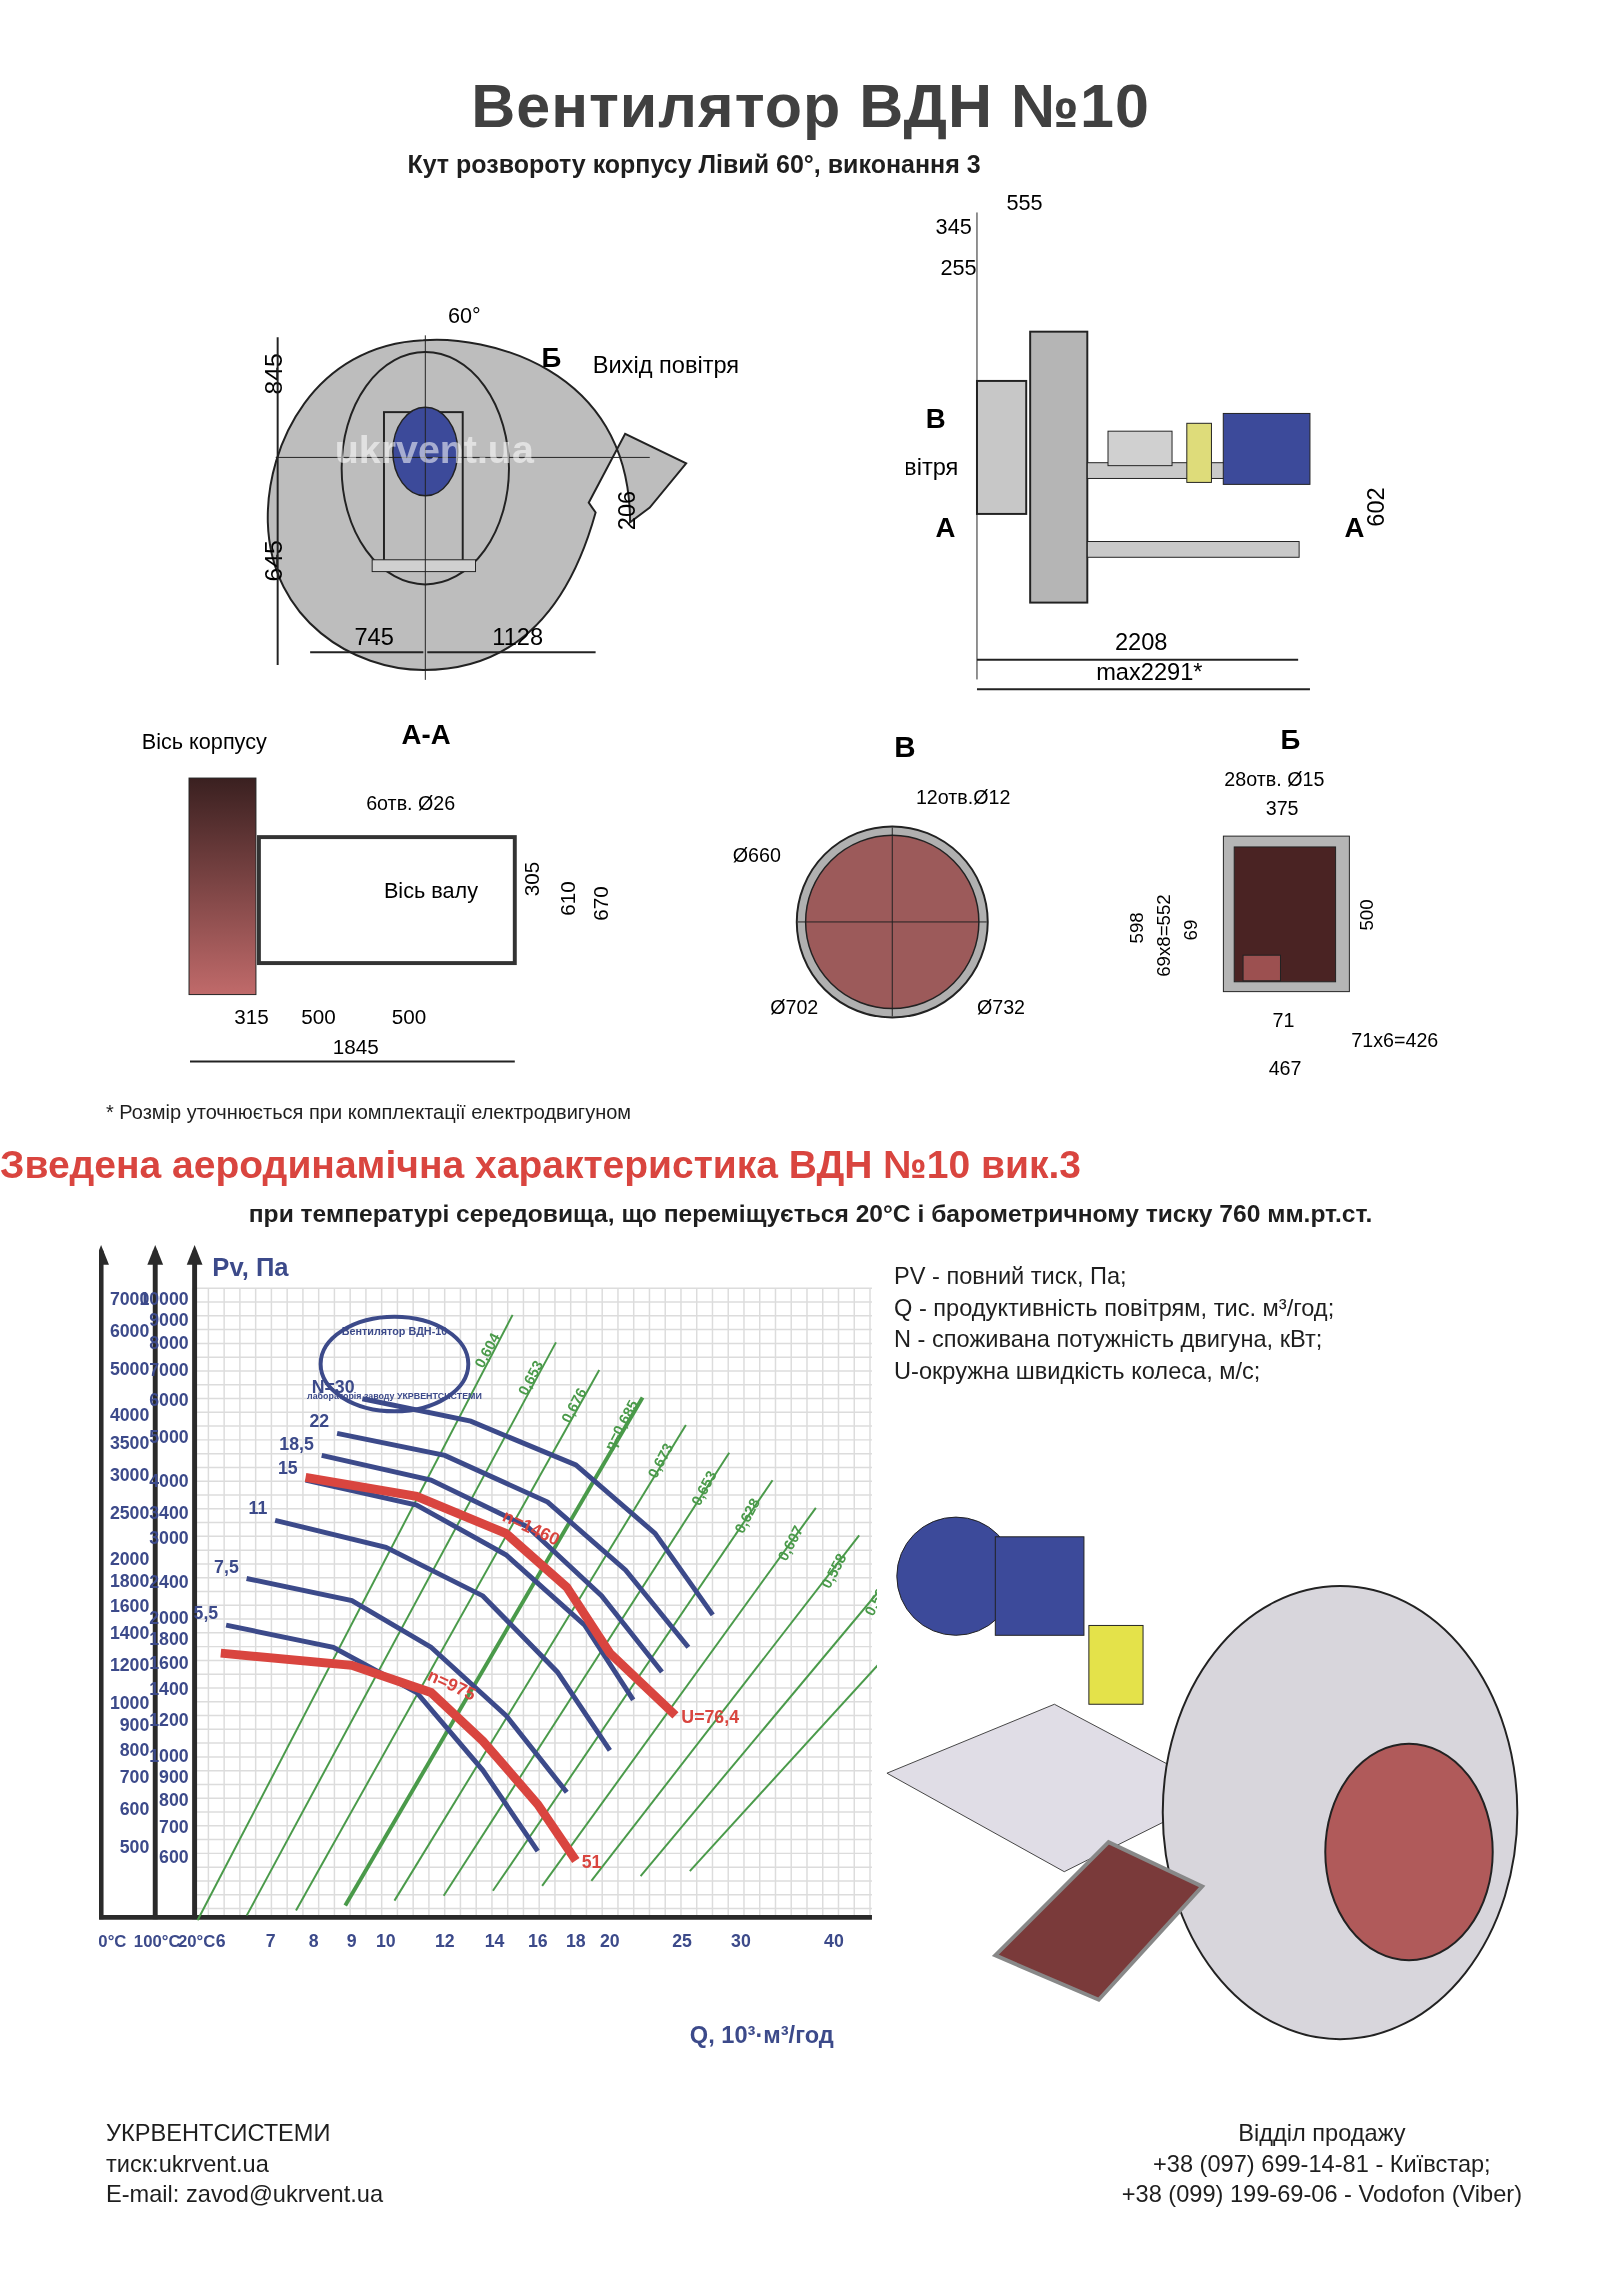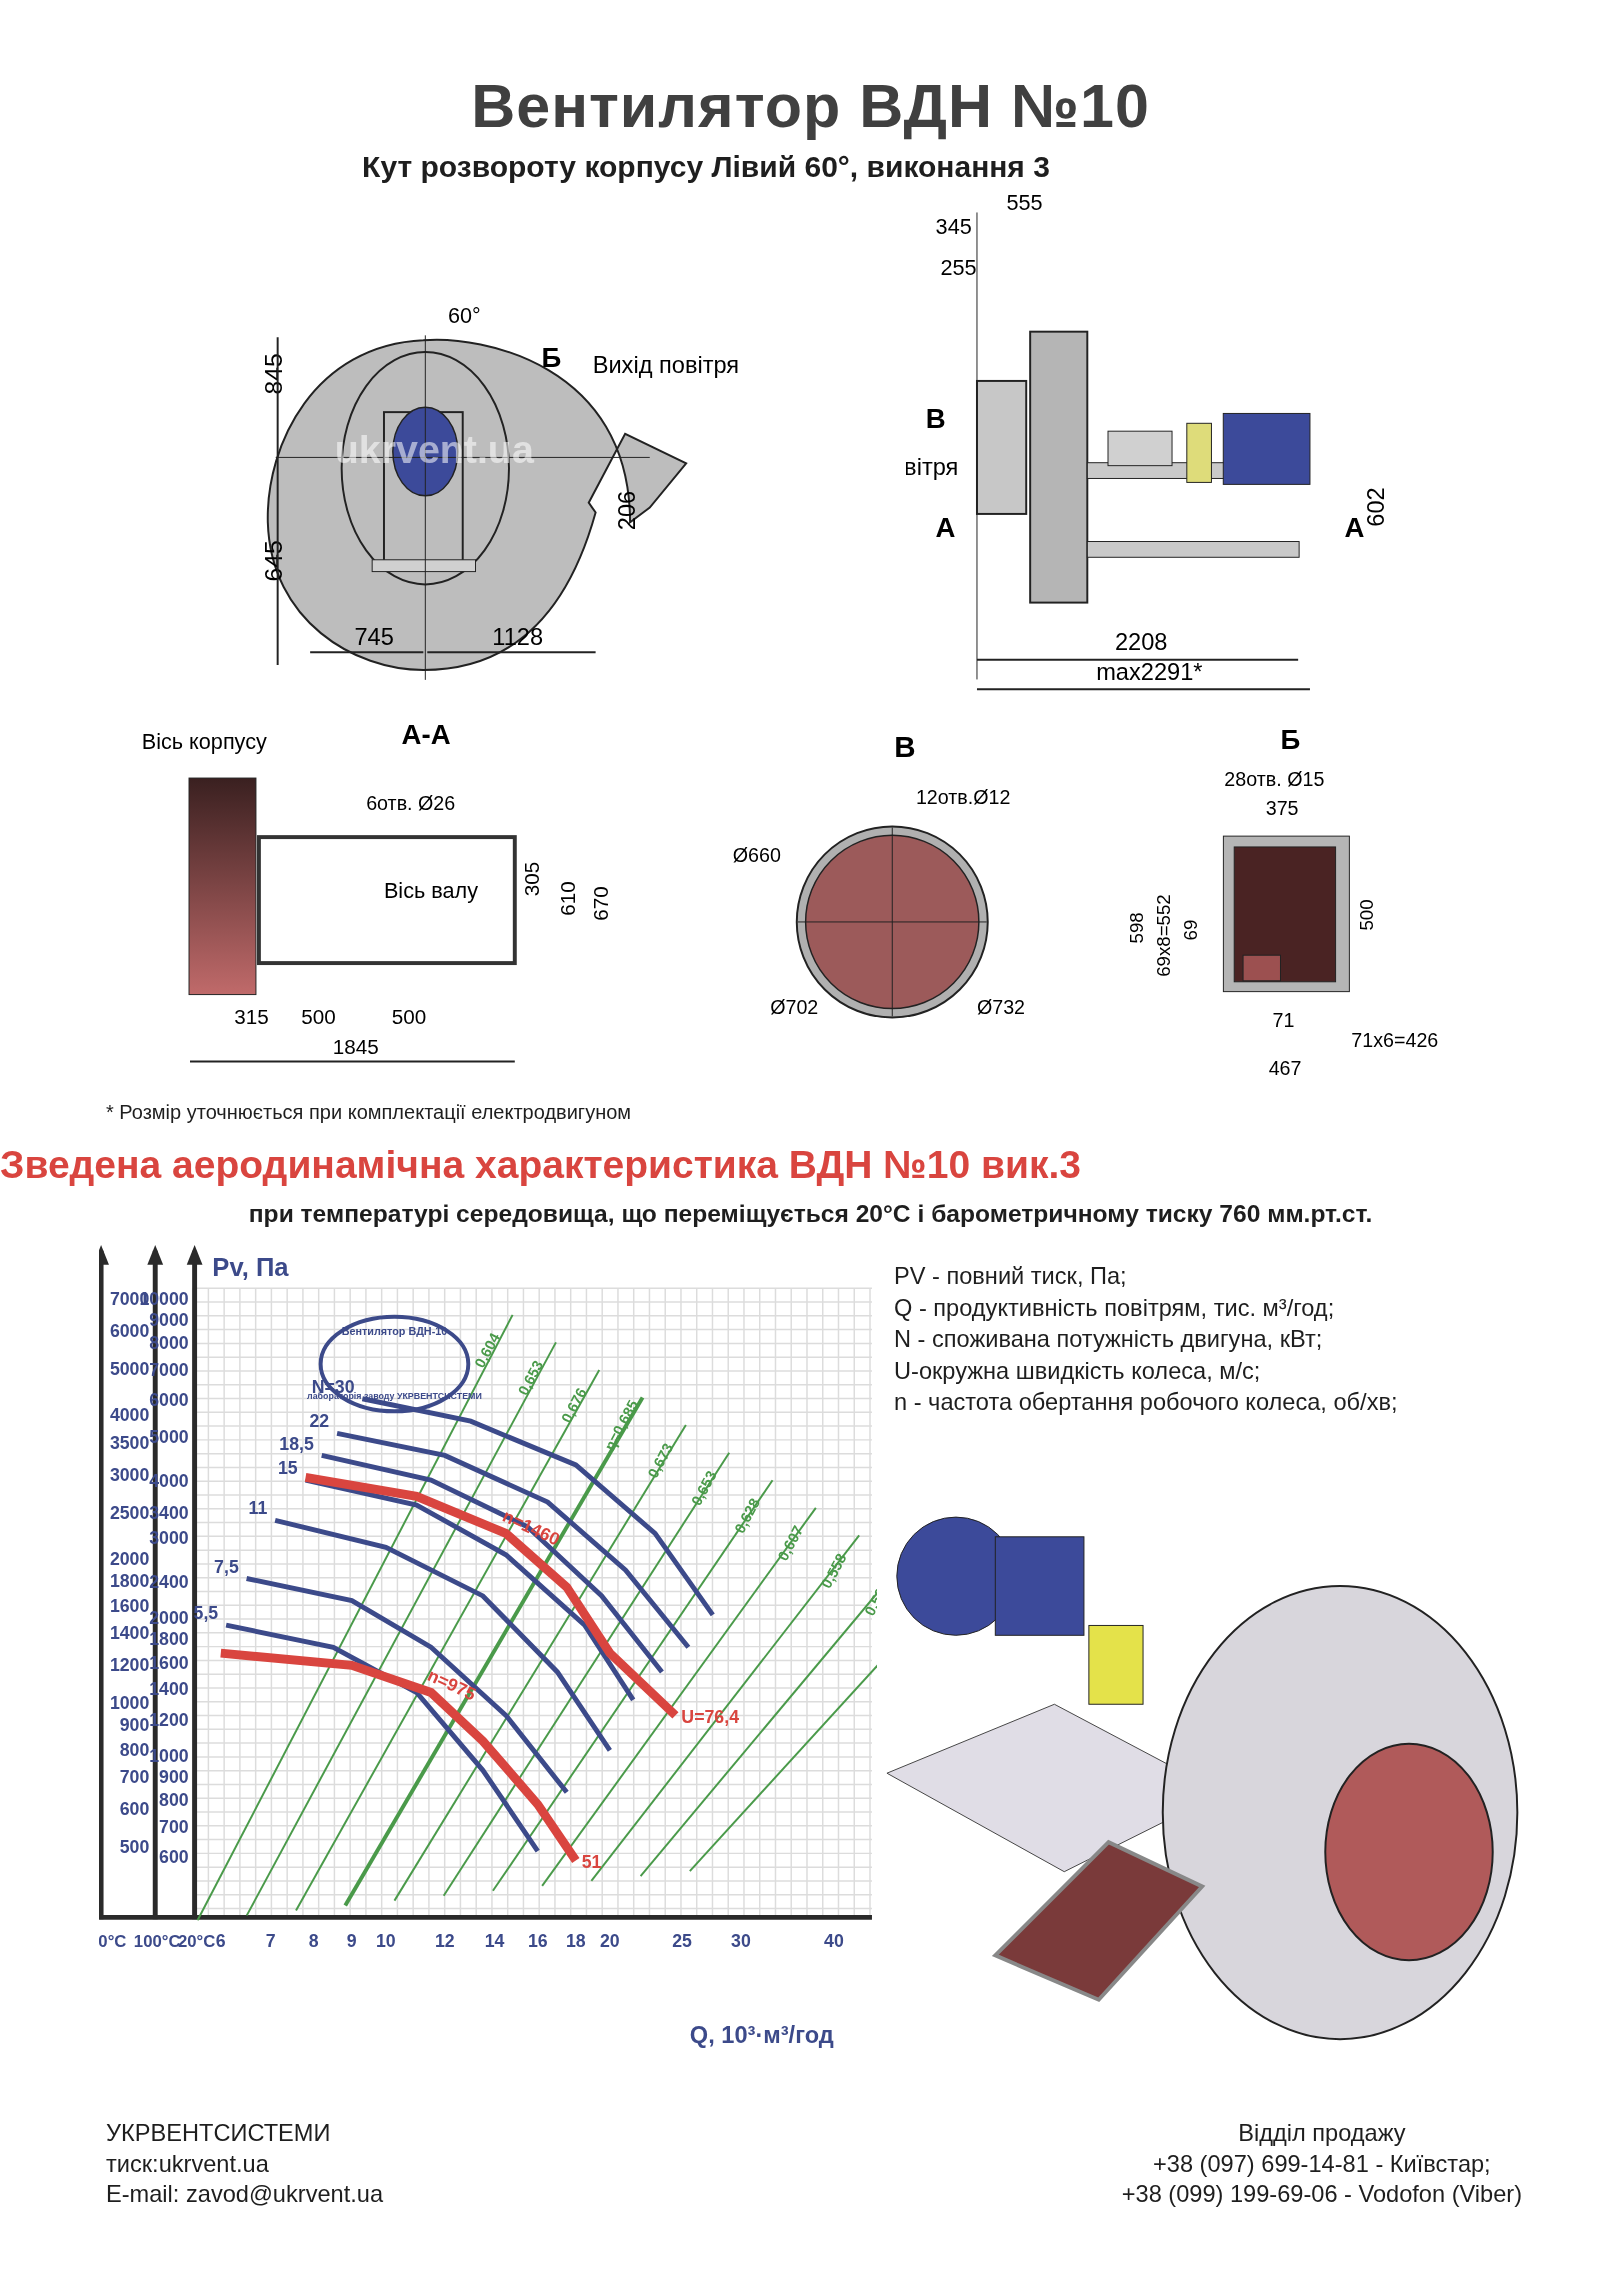--- a/index.html
+++ b/index.html
@@ -1,21 +1,21 @@
 <!DOCTYPE html>
 <html><head>
 <meta charset="utf-8">
 <style>
   html, body { margin: 0; padding: 0; background: #ffffff; }
   body { width: 1621px; height: 2292px; position: relative; overflow: hidden;
          font-family: "Liberation Sans", sans-serif; color: #1e1e1e; }
   .abs { position: absolute; }
   .title { left: 0; width: 1621px; top: 71px; text-align: center; color: #404040;
            font-size: 61px; font-weight: bold; letter-spacing: 1px; }
-  .subtitle { left: 0; width: 1388px; top: 150px; text-align: center; font-size: 30px; font-weight: bold; padding-left: 12px; }
+  .subtitle { left: 0; width: 1388px; top: 150px; text-align: center; font-size: 25px; font-weight: bold; }
   .dim { font-size: 25px; color: #111; }
   .footnote { left: 106px; top: 1101px; font-size: 20px; font-weight: normal; }
   .h2 { left: 0; width: 1621px; top: 1143px; text-align: left; color: #d9453f; font-size: 39px; font-weight: bold; }
   .h3 { left: 0; width: 1621px; top: 1200px; text-align: center; font-size: 24.6px; font-weight: bold; }
   .legend { left: 894px; top: 1261px; font-size: 23.6px; line-height: 31.5px; }
   .footer-left { left: 106px; top: 2118px; font-size: 23.6px; line-height: 30.5px; }
   .footer-right { right: 99px; top: 2118px; font-size: 23.6px; line-height: 30.5px; text-align: center; }
   svg text { font-family: "Liberation Sans", sans-serif; }
 </style>
 </head>
@@ -355,21 +355,20 @@
     <text x="300" y="95" font-size="11" font-weight="bold" fill="#3c4a8a" text-anchor="middle">Вентилятор ВДН-10</text>
     <text x="300" y="160" font-size="9" font-weight="bold" fill="#3c4a8a" text-anchor="middle">лабораторія заводу УКРВЕНТСИСТЕМИ</text>
   </g>
 </svg>
 
 <div class="abs legend">
   <div>PV - повний тиск, Па;</div>
   <div>Q - продуктивність повітрям, тис. м³/год;</div>
   <div>N - споживана потужність двигуна, кВт;</div>
   <div>U-окружна швидкість колеса, м/с;</div>
-  <div>n - частота обертання робочого колеса, об/хв;</div>
 </div>
 
 <svg class="abs" style="left:877px;top:1458px;" width="670" height="591" viewBox="0 0 680 600">
   <polygon points="10,320 180,250 350,340 190,420" fill="#e0dde6" stroke="#444"></polygon>
   <ellipse cx="80" cy="120" rx="60" ry="60" fill="#3c4a9a" stroke="#222"></ellipse>
   <rect x="120" y="80" width="90" height="100" fill="#3c4a9a" stroke="#222"></rect>
   <rect x="215" y="170" width="55" height="80" fill="#e4e24a" stroke="#222"></rect>
   <ellipse cx="470" cy="360" rx="180" ry="230" fill="#d8d6dc" stroke="#222" stroke-width="2"></ellipse>
   <ellipse cx="540" cy="400" rx="85" ry="110" fill="#b05a5a" stroke="#222" stroke-width="2"></ellipse>
   <polygon points="120,505 235,390 330,435 225,550" fill="#7a3a3a" stroke="#888" stroke-width="4"></polygon>

